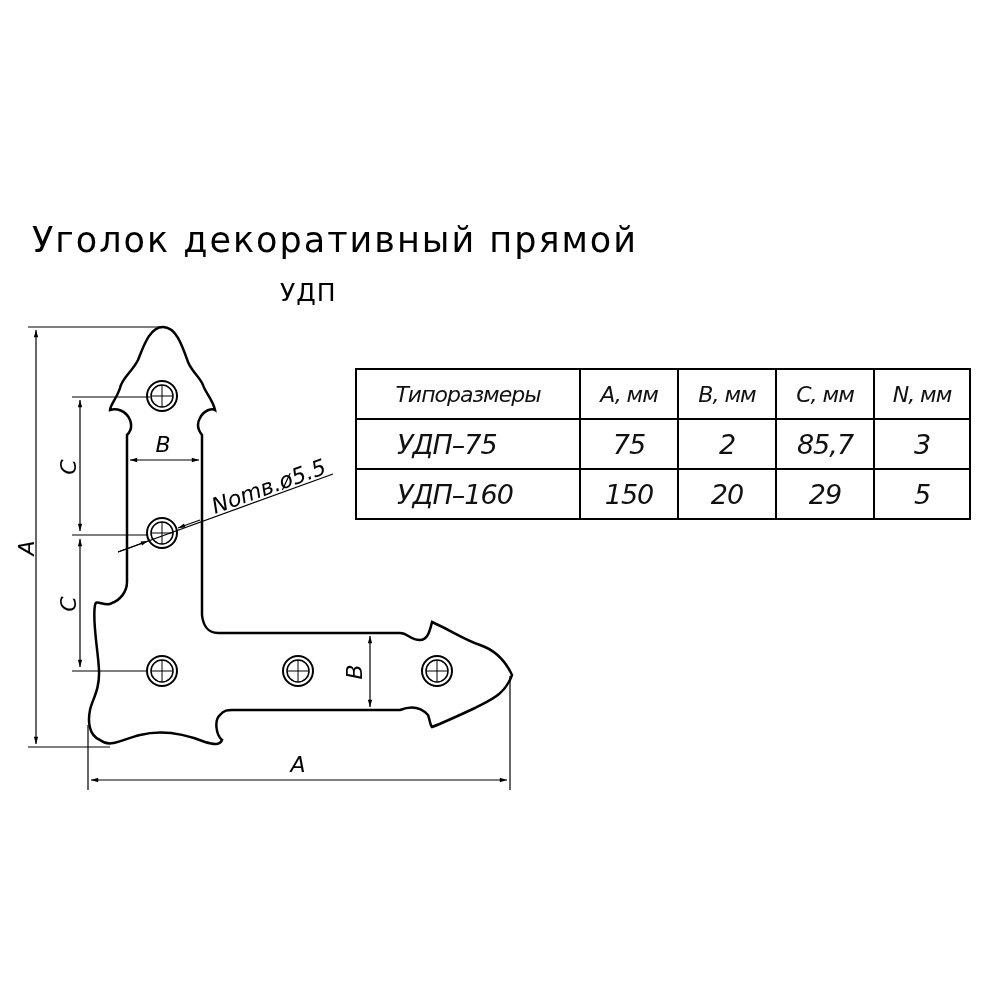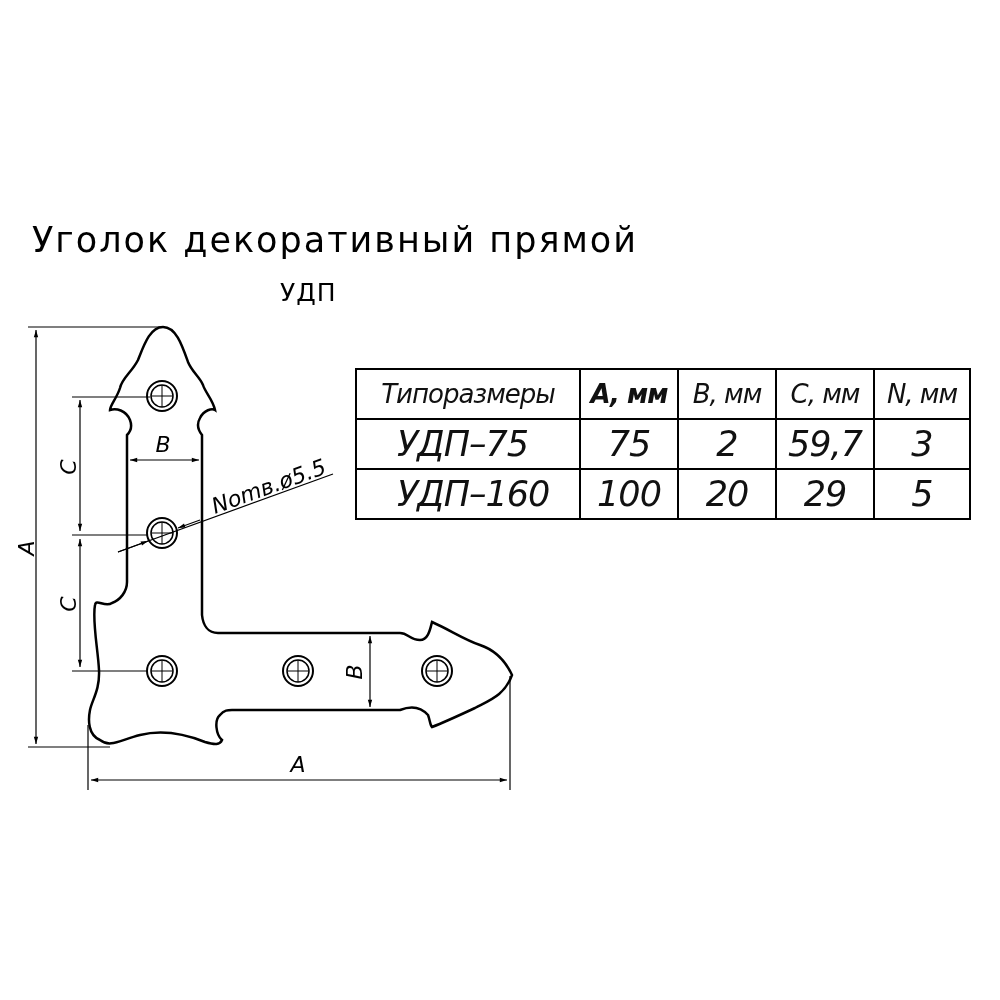--- a/index.html
+++ b/index.html
@@ -1,22 +1,22 @@
 <!DOCTYPE html>
 <html><head>
 <meta charset="utf-8">
 <style>
   html, body { margin: 0; padding: 0; background: #ffffff; }
   body { width: 1000px; height: 1000px; position: relative; overflow: hidden; font-family: "DejaVu Sans", sans-serif; }
   .title { position: absolute; left: 32px; top: 220px; font-size: 35px; letter-spacing: 2px; color: #000; font-family: "DejaVu Sans", sans-serif; font-weight: normal; }
   .subtitle { position: absolute; left: 280px; top: 278px; font-size: 25px; letter-spacing: 1px; color: #000; font-family: "DejaVu Sans", sans-serif; }
   svg.drawing { position: absolute; left: 0; top: 0; }
   .spec-table { position: absolute; left: 355px; top: 368px; border-collapse: collapse; border: 2px solid #000; }
-  .spec-table td, .spec-table th { border: 2px solid #000; font-style: italic; font-weight: normal; font-family: "DejaVu Sans", sans-serif; color: #111; padding: 0 6px; height: 48px; font-size: 35px; text-align: center; white-space: nowrap; letter-spacing: -1px; }
-  .spec-table th { font-size: 26px; margin-left: 36px; }
+  .spec-table td, .spec-table th { border: 2px solid #000; font-style: italic; font-weight: normal; font-family: "DejaVu Sans", sans-serif; color: #111; padding: 0 6px; height: 48px; font-size: 27px; text-align: center; white-space: nowrap; letter-spacing: -1px; }
+  .spec-table th { font-size: 22px; margin-left: 36px; }
   .spec-table td.name { text-align: left; padding-left: 40px; }
   .dimtxt { font-family: "DejaVu Sans", sans-serif; font-style: italic; font-size: 22px; fill: #000; }
 </style>
 </head>
 <body>
 
 <div class="title">Уголок декоративный прямой</div>
 <div class="subtitle">УДП</div>
 
 <svg class="drawing" width="1000" height="1000" viewBox="0 0 1000 1000">
@@ -133,33 +133,33 @@
     <line x1="118" y1="552" x2="148" y2="541" stroke="#000" stroke-width="1.2" marker-end="url(#arr)"></line>
     <line x1="200" y1="520" x2="178" y2="528" stroke="#000" stroke-width="1.2" marker-end="url(#arr)"></line>
     <text class="dimtxt" transform="translate(215,514) rotate(-20)" font-size="20">Nomв.ø5.5</text>
   </g>
 </svg>
 
 <table class="spec-table">
   <tbody>
       <tr>
     <th style="width:210px;">Типоразмеры</th>
-    <th style="width:84px;font-weight:bold;">A, мм</th>
+    <th style="width:84px;">A, мм</th>
     <th style="width:84px;">B, мм</th>
     <th style="width:84px;">C, мм</th>
     <th style="width:82px;">N, мм</th>
   </tr>
   <tr>
     <td class="name">УДП–75</td>
     <td>75</td>
     <td>2</td>
-    <td>59,7</td>
+    <td>85,7</td>
     <td>3</td>
   </tr>
   <tr>
     <td class="name">УДП–160</td>
-    <td>100</td>
+    <td>150</td>
     <td>20</td>
     <td>29</td>
     <td>5</td>
   </tr>
 </tbody>
   </table>
 
 </body></html>

